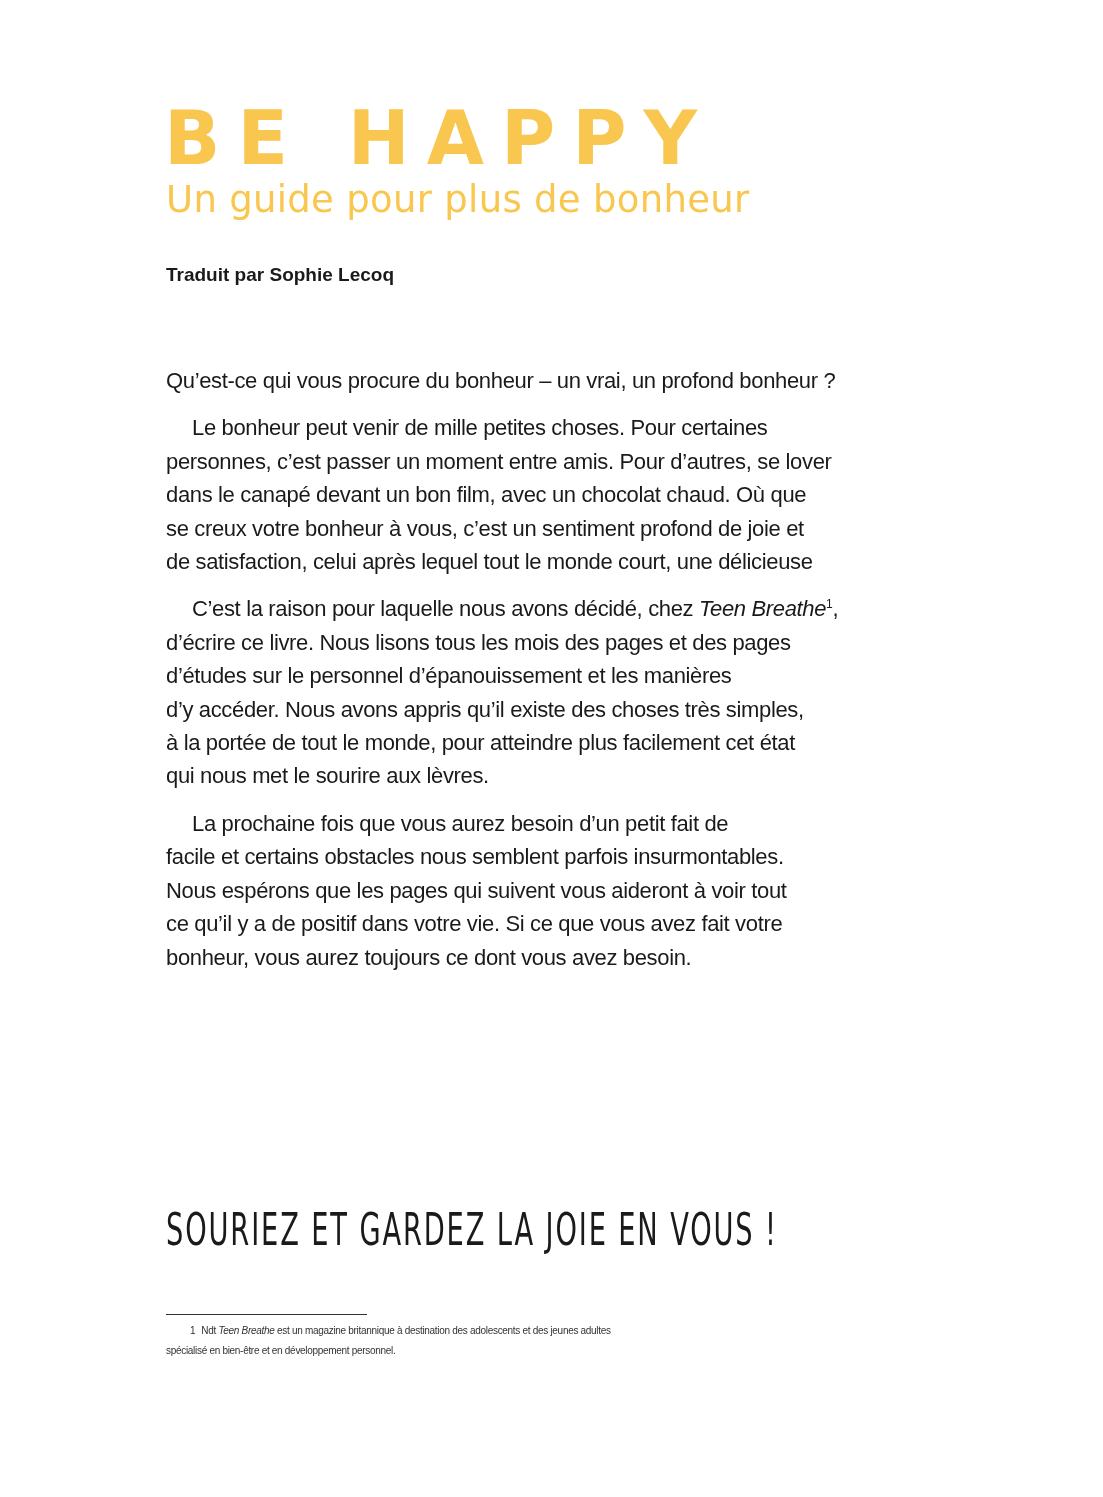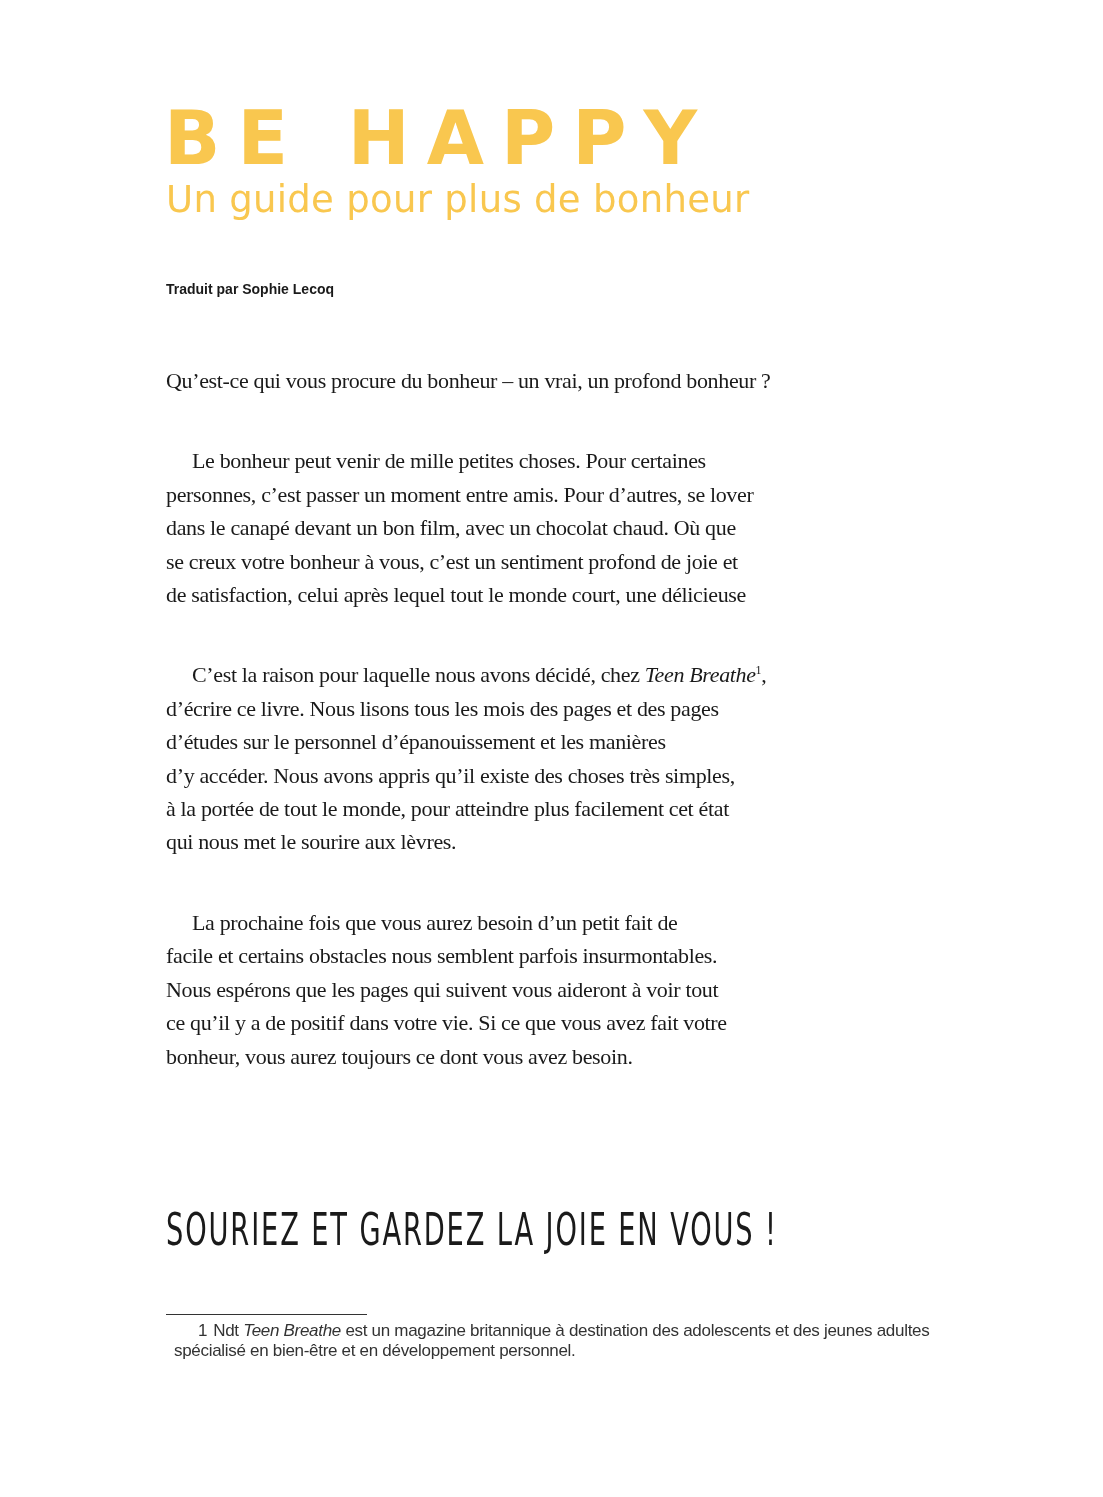--- a/index.html
+++ b/index.html
@@ -1,30 +1,30 @@
 <!DOCTYPE html>
 <html><head>
 <meta charset="utf-8">
 <style>
   html, body { margin:0; padding:0; background:#ffffff; }
   body { width:1103px; height:1497px; position:relative; overflow:hidden; font-family:"Liberation Sans", sans-serif; color:#1a1a1a; }
   .page { position:absolute; left:0; top:0; width:945px; height:1497px; }
   .title { position:absolute; left:164px; top:98px; font-family:"DejaVu Sans", sans-serif; font-weight:bold; font-size:74px; letter-spacing:17px; line-height:80px; white-space:nowrap; }
   .subtitle { position:absolute; left:166px; top:176px; font-family:"DejaVu Sans", sans-serif; font-size:37px; line-height:48px; white-space:nowrap; letter-spacing:0.3px; }
-  .author { position:absolute; left:166px; top:276px; font-family:"Liberation Sans", sans-serif; font-weight:bold; font-size:14px; line-height:26px; white-space:nowrap; color:#1a1a1a; }
+  .author { position:absolute; left:166px; top:262px; font-family:"Liberation Sans", sans-serif; font-weight:bold; font-size:19px; line-height:26px; white-space:nowrap; color:#1a1a1a; }
   .body { position:absolute; left:166px; top:364px; width:780px; font-family:"Liberation Sans", sans-serif; font-size:22px; line-height:33.4px; color:#1a1a1a; letter-spacing:-0.35px; }
   .body p { margin:0; }
-  .body p.gap { margin-top:47px; }
-  .body .line { display:block; white-space:nowrap;font-family:Liberation Serif, serif; }
+  .body p.gap { margin-top:14px; }
+  .body .line { display:block; white-space:nowrap; }
   .body .indent { padding-left:26px; }
   .body i { font-style:italic; }
   .body sup { font-size:12px; line-height:0; vertical-align:super; }
   .tagline { position:absolute; left:166px; top:1202px; font-family:"DejaVu Sans", sans-serif; font-size:44px; line-height:56px; white-space:nowrap; color:#1a1a1a; font-weight:normal; transform:scaleX(0.62); transform-origin:left top; letter-spacing:3px; }
   .fn-rule { position:absolute; left:166px; top:1314px; width:201px; height:0; border-top:1px solid #333333; }
-  .footnote { position:absolute; left:174px; top:1321px; width:780px; font-family:"Liberation Sans", sans-serif; font-size:17px; line-height:19.5px; color:#333333; letter-spacing:-0.3px; }
+  .footnote { position:absolute; left:166px; top:1321px; width:780px; font-family:"Liberation Sans", sans-serif; font-size:10px; line-height:19.5px; color:#333333; letter-spacing:-0.3px; }
   .footnote .line { display:block; white-space:nowrap; }
   .footnote .num { padding-left:24px; padding-right:6px; }
 </style>
 </head>
 <body>
 
 <div class="page">
 
   <div class="title" style="color:#f9c74f">BE HAPPY</div>
   <div class="subtitle" style="color:#f9c74f">Un guide pour plus de bonheur</div>

